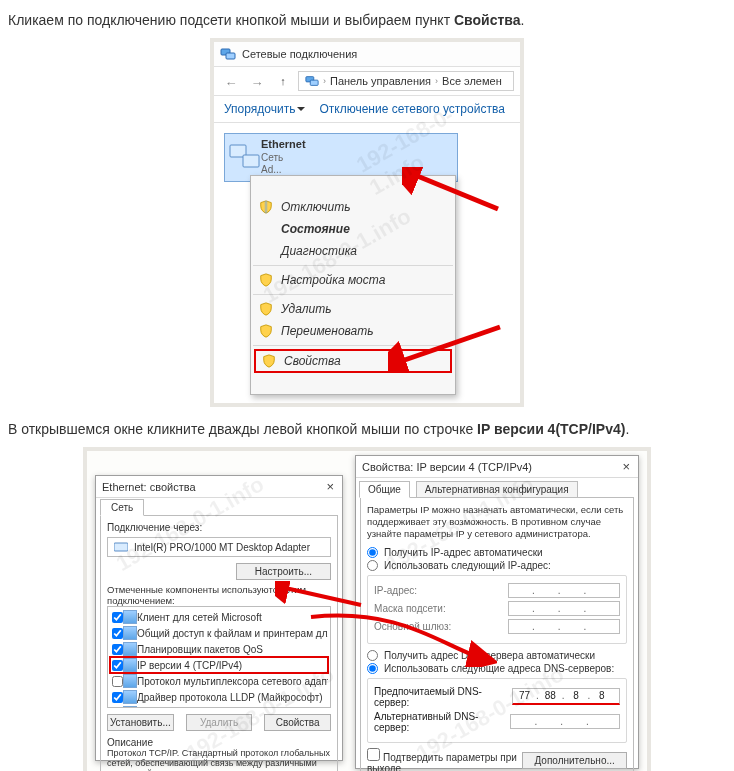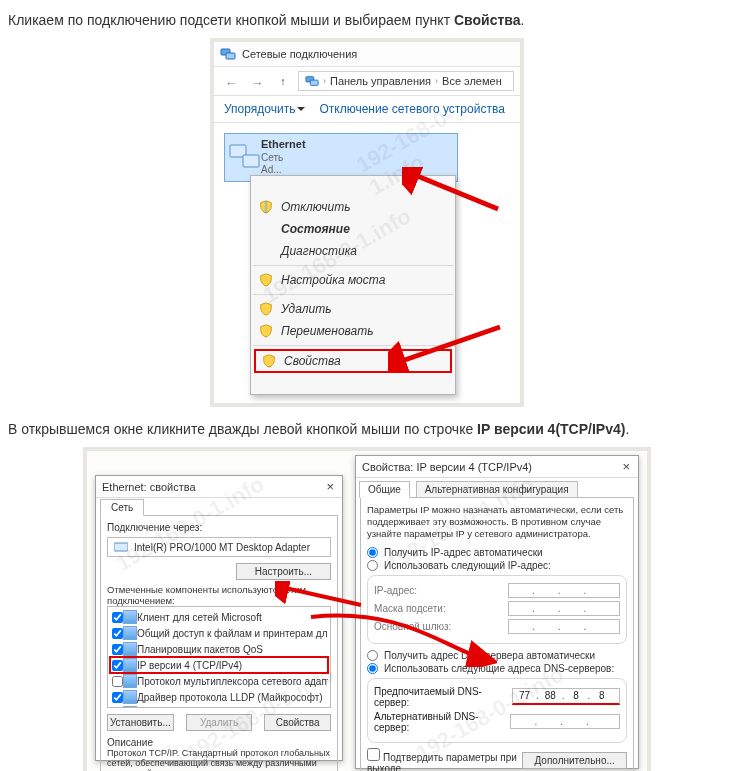--- a/index.html
+++ b/index.html
@@ -249,21 +249,21 @@
     margin-bottom:6px;
   }
   .radio-row{
     display:flex; align-items:center; gap:4px;
     font-size:10px;
     padding:1px 0;
   }
   .radio-row input{margin:0 2px 0 0; width:11px; height:11px;}
   .indent-group{
     border:1px solid #d8d8d8;
-    border-radius:8px;
+    border-radius:2px;
     padding:4px 6px 6px 6px;
     margin:3px 0 5px 0;
   }
   .ip-field{
     display:flex; align-items:center; justify-content:space-between;
     font-size:10px; color:#777;
     margin:3px 0;
   }
   .ip-field.active{color:#222;}
   .ip-input{

